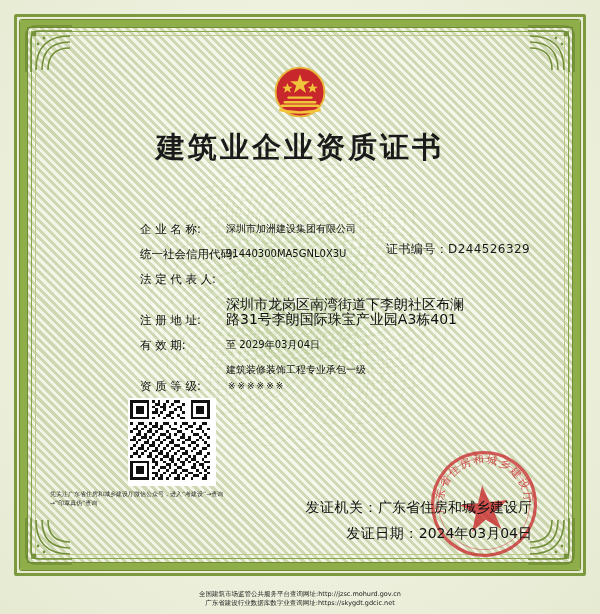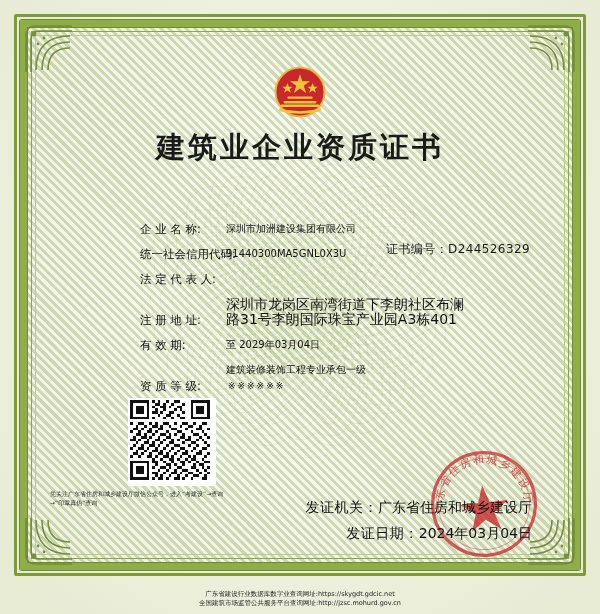--- a/index.html
+++ b/index.html
@@ -615,17 +615,17 @@
   <div class="issuer">
     <div class="line">
       <span class="k">发证机关：</span><span class="v">广东省住房和城乡建设厅</span>
     </div>
     <div class="line">
       <span class="k">发证日期：</span><span class="v">2024年03月04日</span>
     </div>
   </div>
 
   <div class="footer">
+    <div>全国建筑市场监管公共服务平台查询网址:http://jzsc.mohurd.gov.cn</div>
     <div>广东省建设行业数据库数字业查询网址:https://skygdt.gdcic.net</div>
-    <div>全国建筑市场监管公共服务平台查询网址:http://jzsc.mohurd.gov.cn</div>
   </div>
 
 </div>
 
 </body></html>

